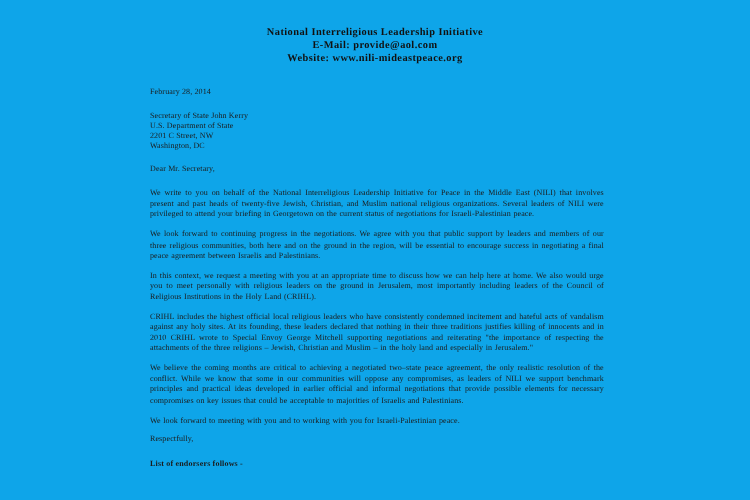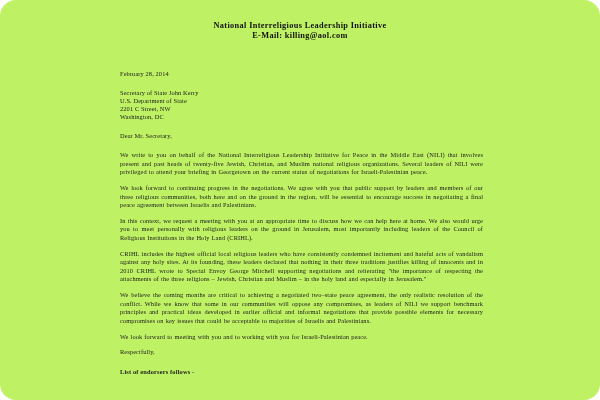--- a/index.html
+++ b/index.html
@@ -14,23 +14,22 @@
     overflow: hidden;
     font-family: "Liberation Serif", "DejaVu Serif", serif;
     color: #1c1c1c;
     -webkit-font-smoothing: antialiased;
   }
 
   .page {
     position: relative;
     width: 600px;
     height: 400px;
-    background: #bef264;
+    background: #0ea5e9;
     box-sizing: border-box;
-    border-radius: 16px;
   }
 
   
   .letterhead {
     position: absolute;
     left: 0;
     top: 21px;
     width: 600px;
     text-align: center;
   }
@@ -99,21 +98,22 @@
     letter-spacing: 0.15px;
   }
 </style>
 </head>
 <body>
 
 <div class="page">
 
   <div class="letterhead">
     <div class="lh-line">National Interreligious  Leadership  Initiative</div>
-    <div class="lh-line">E-Mail:  killing@aol.com</div>
+    <div class="lh-line">E-Mail:  provide@aol.com</div>
+    <div class="lh-line">Website:  www.nili-mideastpeace.org</div>
   </div>
 
   <div class="letter-body">
 
     <p class="date-line">February 28, 2014</p>
 
     <div class="recipient">
       <div class="addr-line">Secretary of State John Kerry</div>
       <div class="addr-line">U.S. Department  of State</div>
       <div class="addr-line">2201 C Street, NW</div>

